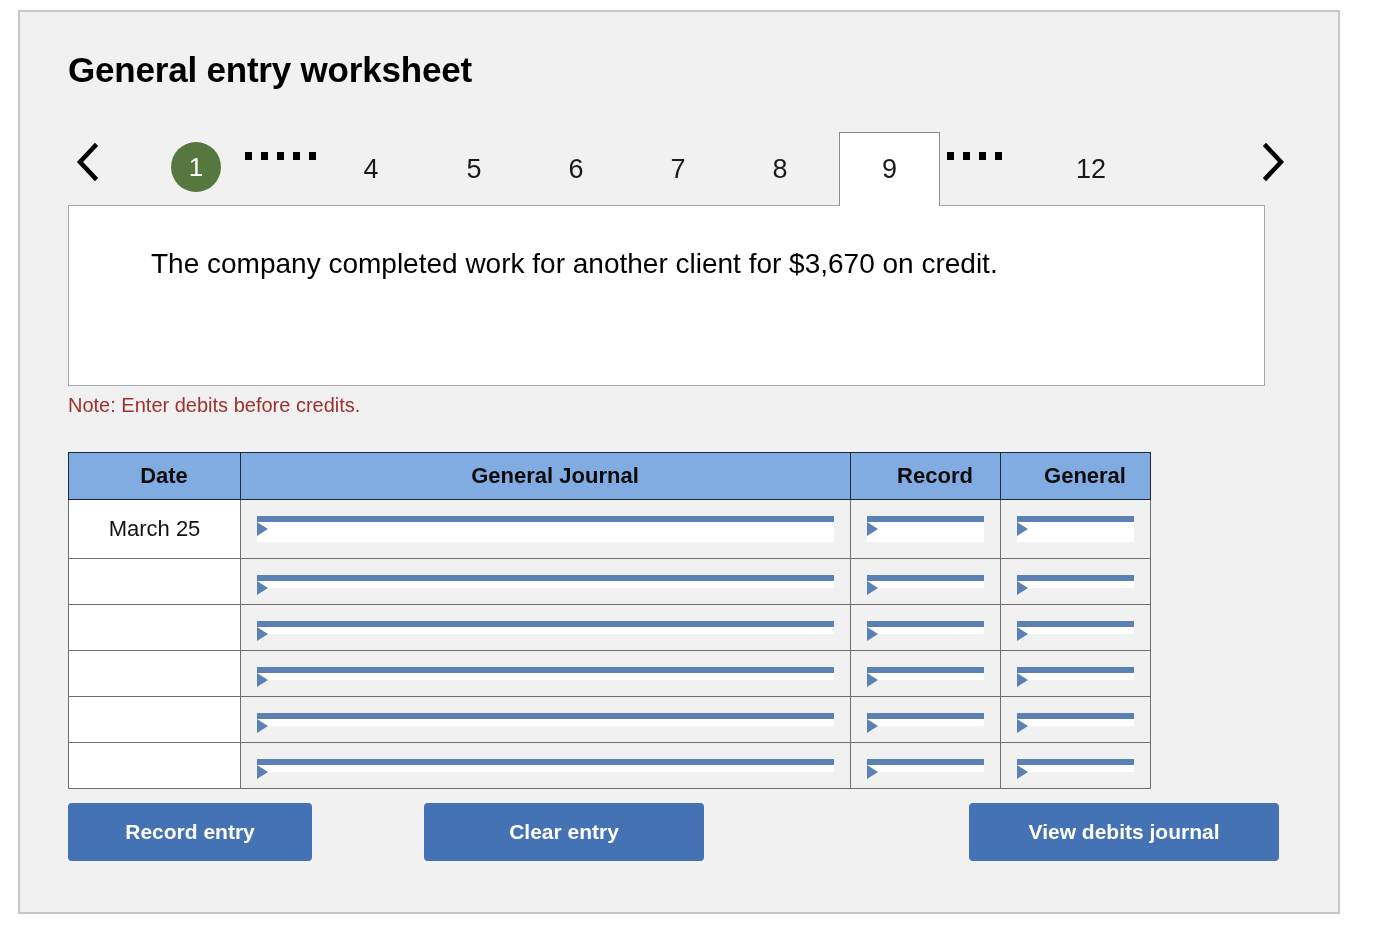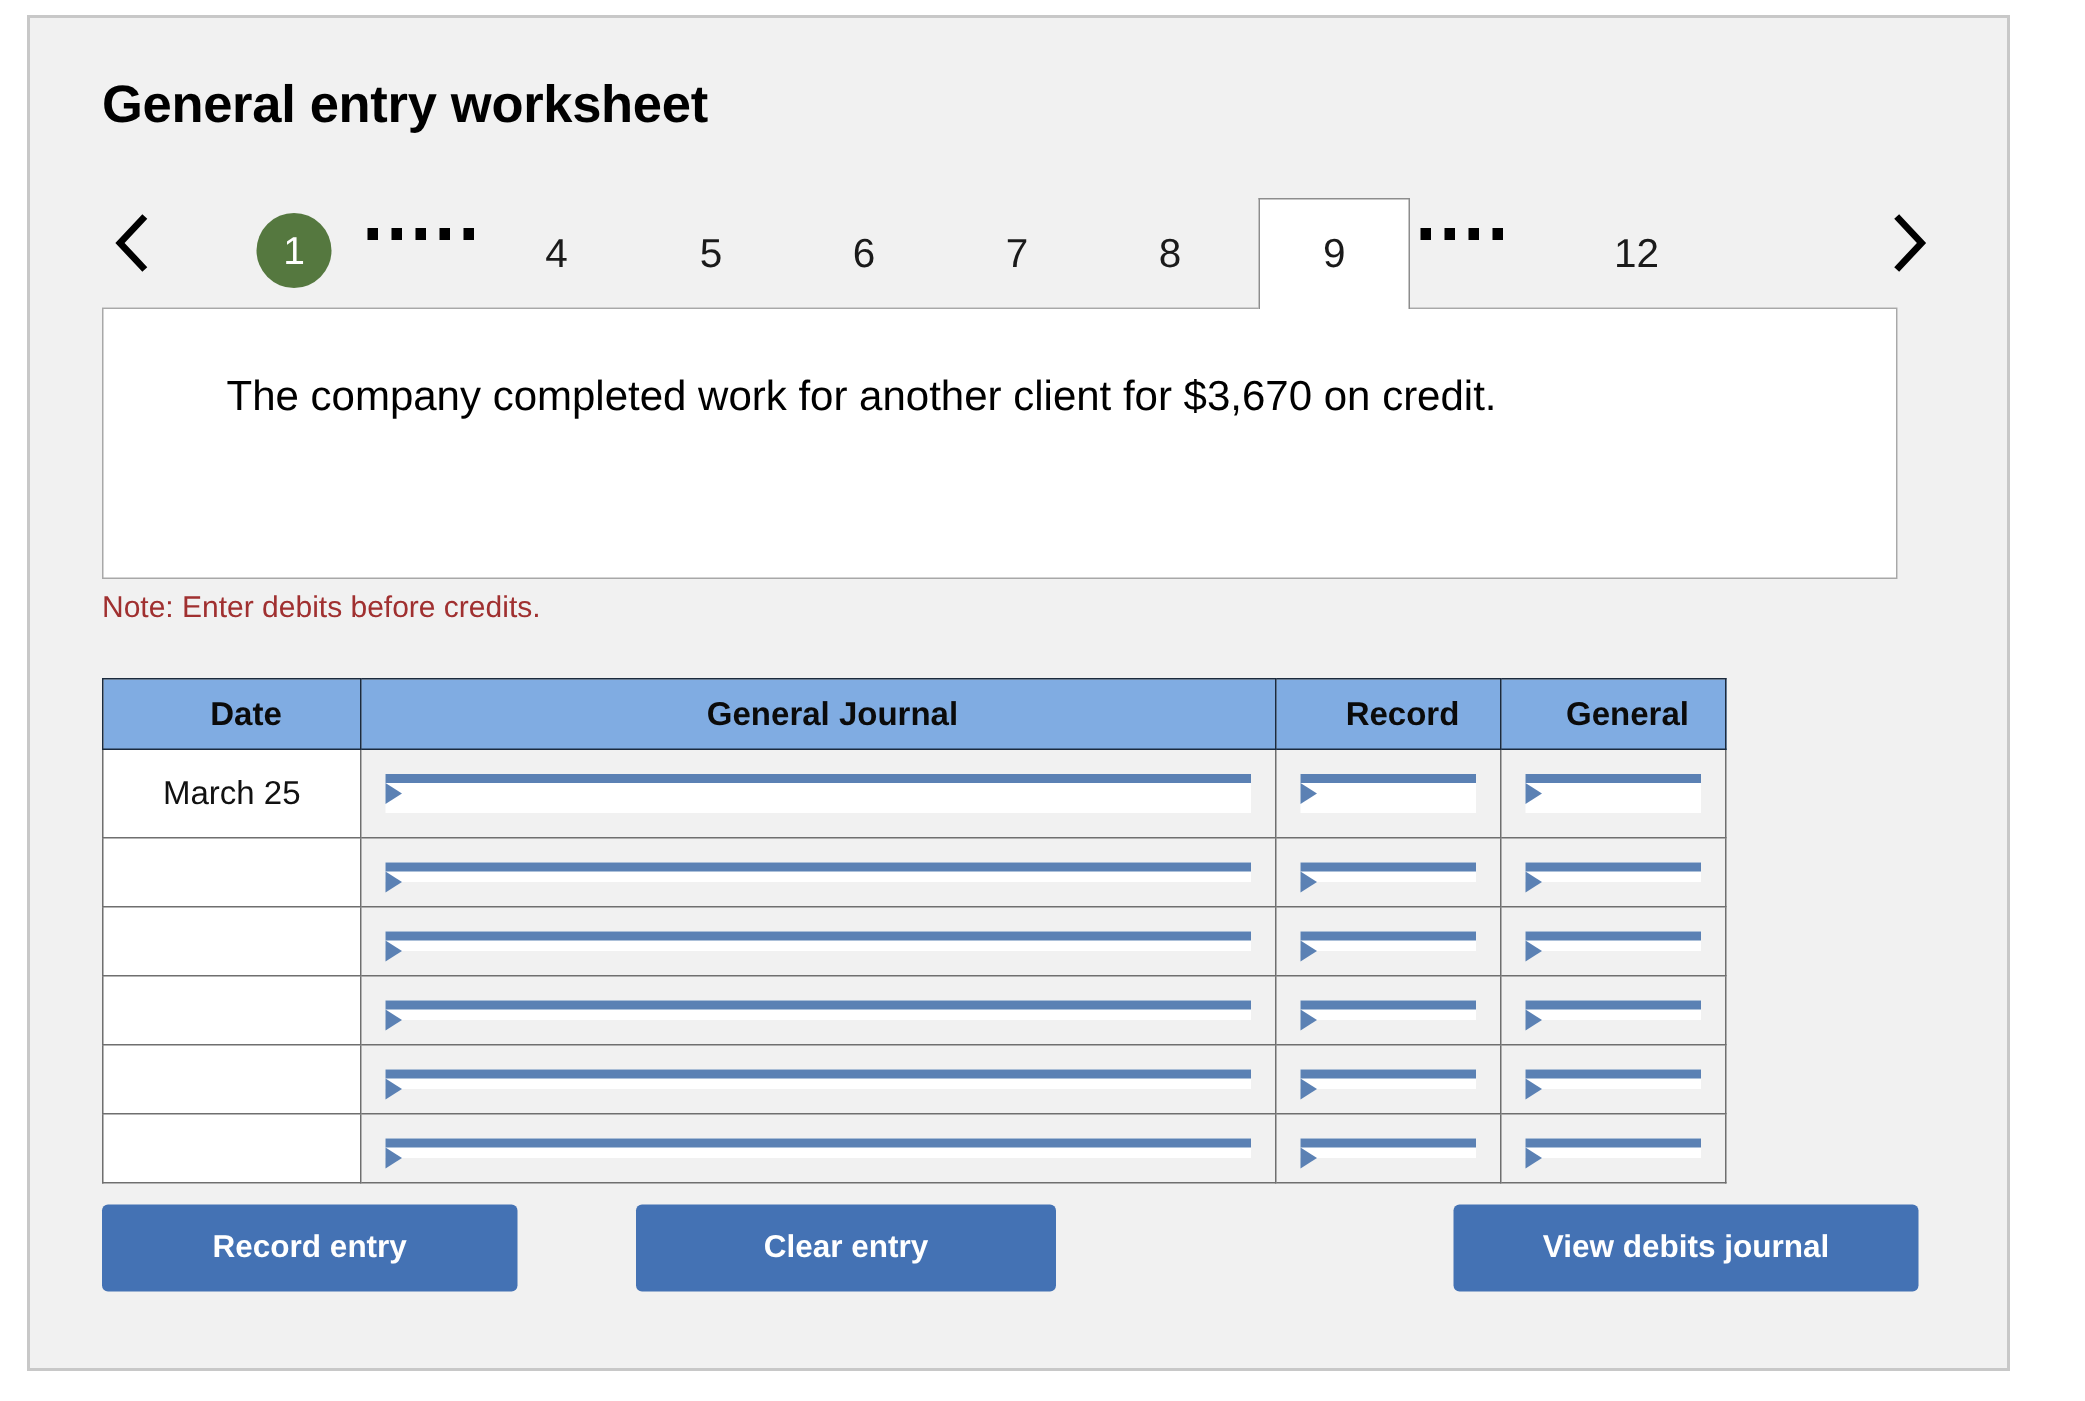--- a/index.html
+++ b/index.html
@@ -213,21 +213,21 @@
     height: 58px;
     background: #4472b4;
     color: #ffffff;
     border: none;
     border-radius: 4px;
     font-family: "Liberation Sans", sans-serif;
     font-size: 21px;
     font-weight: bold;
     cursor: pointer;
   }
-  .btn-record { left: 48px;  top: 791px; width: 277px; }
+  .btn-record { left: 48px;  top: 791px; width: 244px; }
   .btn-clear  { left: 404px; top: 791px; width: 280px; }
   .btn-view   { left: 949px; top: 791px; width: 310px; }
 </style>
 </head>
 <body>
 
 <div class="screen">
   <div class="panel">
 
     <div class="page-title">General entry worksheet</div>

